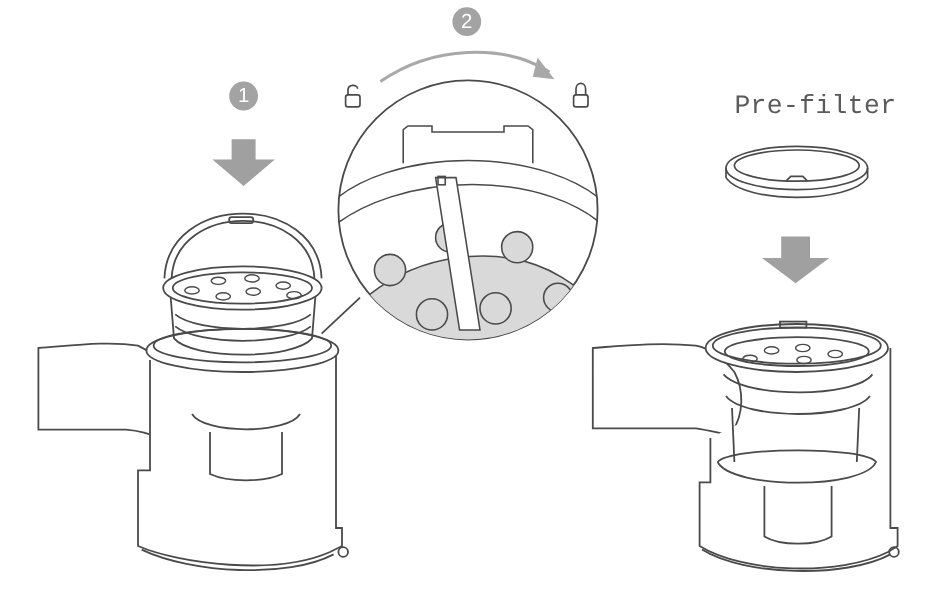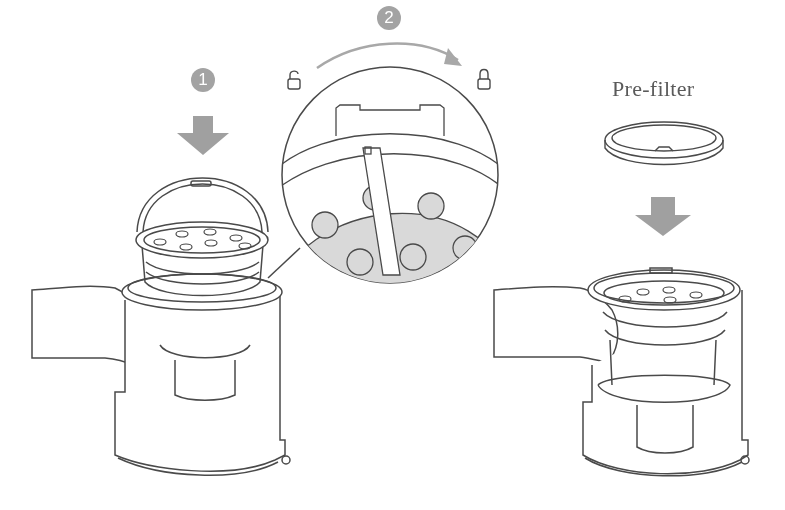--- a/index.html
+++ b/index.html
@@ -1,20 +1,20 @@
 <!DOCTYPE html>
 <html><head>
 <meta charset="utf-8">
 <style>
   html, body { margin:0; padding:0; background:#ffffff; }
   body { width:785px; height:510px; position:relative; overflow:hidden; font-family:"Liberation Sans", sans-serif; }
   svg.main { position:absolute; left:0; top:0; }
   .step-badge { position:absolute; width:24px; height:24px; border-radius:50%; background:#a3a3a3; color:#fff;
     font-family:"Liberation Sans", sans-serif; font-size:17px; line-height:24px; text-align:center; }
-  .label { position:absolute; font-family:Liberation Serif, serif; font-size:22px; color:#5a5a5a; font-weight:300; letter-spacing:0.3px; }
+  .label { position:absolute; font-family:Liberation Mono, monospace; font-size:22px; color:#5a5a5a; font-weight:300; letter-spacing:0.3px; }
 </style>
 </head>
 <body>
 
 <svg class="main" width="785" height="510" viewBox="0 0 785 510" xmlns="http://www.w3.org/2000/svg">
   <defs>
     <clipPath id="zoomClip">
         <circle cx="390" cy="175" r="108"></circle>
       </clipPath>
   </defs>

